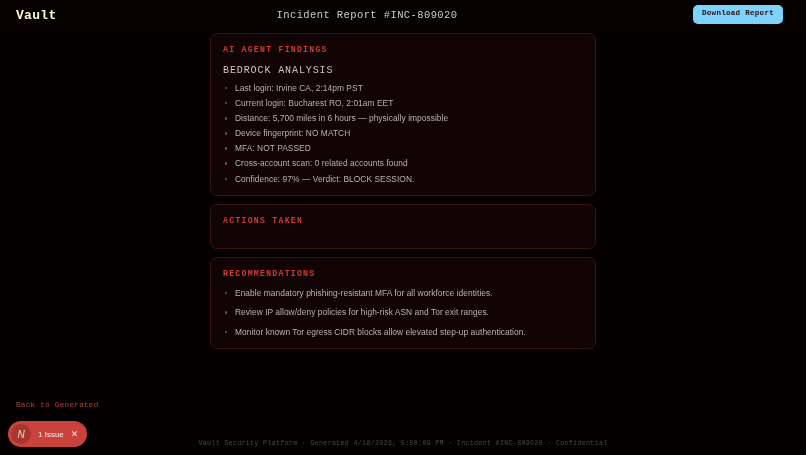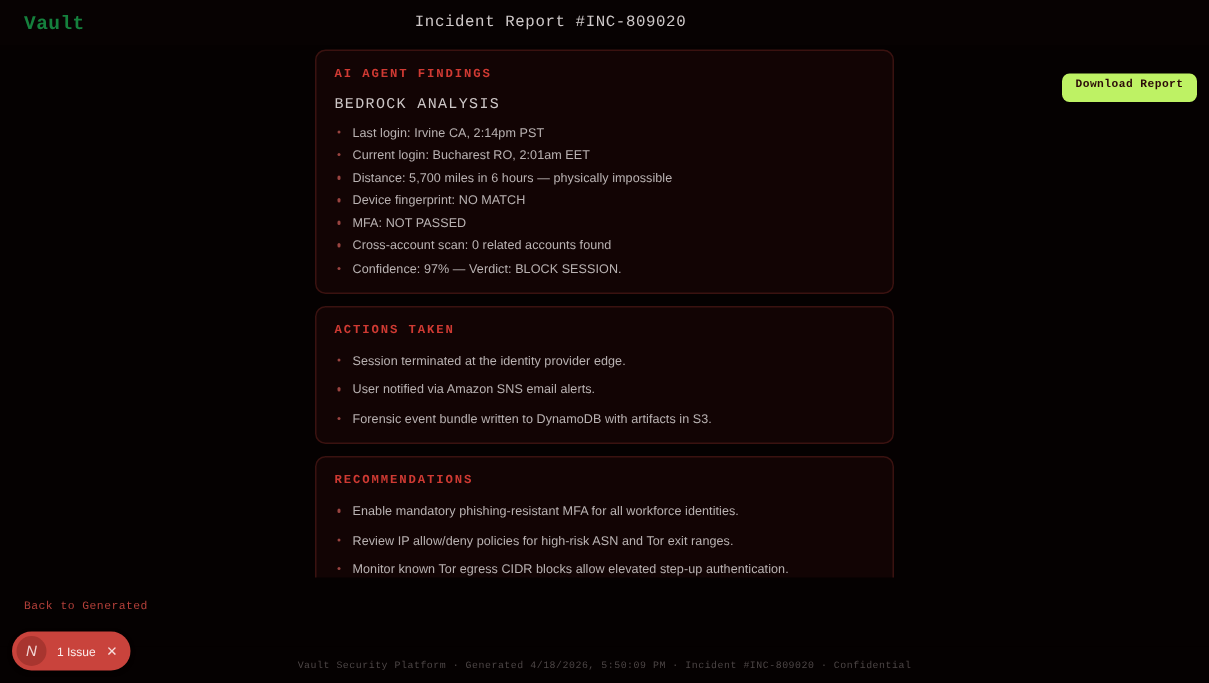--- a/index.html
+++ b/index.html
@@ -26,52 +26,51 @@
     display: flex;
     align-items: center;
     padding: 0 16px;
     background: #070202;
   }
 
   .logo {
     font-family: "Liberation Mono", "DejaVu Sans Mono", monospace;
     font-size: 13px;
     font-weight: 700;
-    color: #15803d;
+    color: #fef9c3;
     letter-spacing: 0.3px;
     white-space: nowrap;
   }
 
   .topbar-title {
     position: absolute;
     left: 0;
     width: 734px;
     text-align: center;
     font-size: 10.5px;
     color: #cfc9c9;
     letter-spacing: 0.4px;
     pointer-events: none;
   }
 
   .download-btn {
     position: absolute;
-    right: 8px;
+    right: 23px;
     top: 5px;
-    background: #bef264;
+    background: #7dd3fc;
     color: #2b0a08;
     border: none;
     border-radius: 5px;
     font-family: "Liberation Mono", "DejaVu Sans Mono", monospace;
     font-size: 7.5px;
     font-weight: 700;
     letter-spacing: 0.3px;
     padding: 5px 9px 6px 9px;
     cursor: pointer;
     line-height: 1;
-    margin-top: 44px;
   }
 
   
   .main {
     position: absolute;
     top: 30px; left: 0;
     width: 806px;
     height: 355px;
     overflow: hidden;
   }
@@ -238,25 +237,20 @@
         <li>Distance: 5,700 miles in 6 hours — physically impossible</li>
         <li>Device fingerprint: NO MATCH</li>
         <li>MFA: NOT PASSED</li>
         <li>Cross-account scan: 0 related accounts found</li>
         <li>Confidence: 97% — Verdict: BLOCK SESSION.</li>
       </ul>
     </div>
 
     <div class="card">
       <div class="card-title">ACTIONS TAKEN</div>
-      <ul class="bullets spaced">
-        <li>Session terminated at the identity provider edge.</li>
-        <li>User notified via Amazon SNS email alerts.</li>
-        <li>Forensic event bundle written to DynamoDB with artifacts in S3.</li>
-      </ul>
     </div>
 
     <div class="card">
       <div class="card-title">RECOMMENDATIONS</div>
       <ul class="bullets spaced">
         <li>Enable mandatory phishing-resistant MFA for all workforce identities.</li>
         <li>Review IP allow/deny policies for high-risk ASN and Tor exit ranges.</li>
         <li>Monitor known Tor egress CIDR blocks allow elevated step-up authentication.</li>
       </ul>
     </div>

